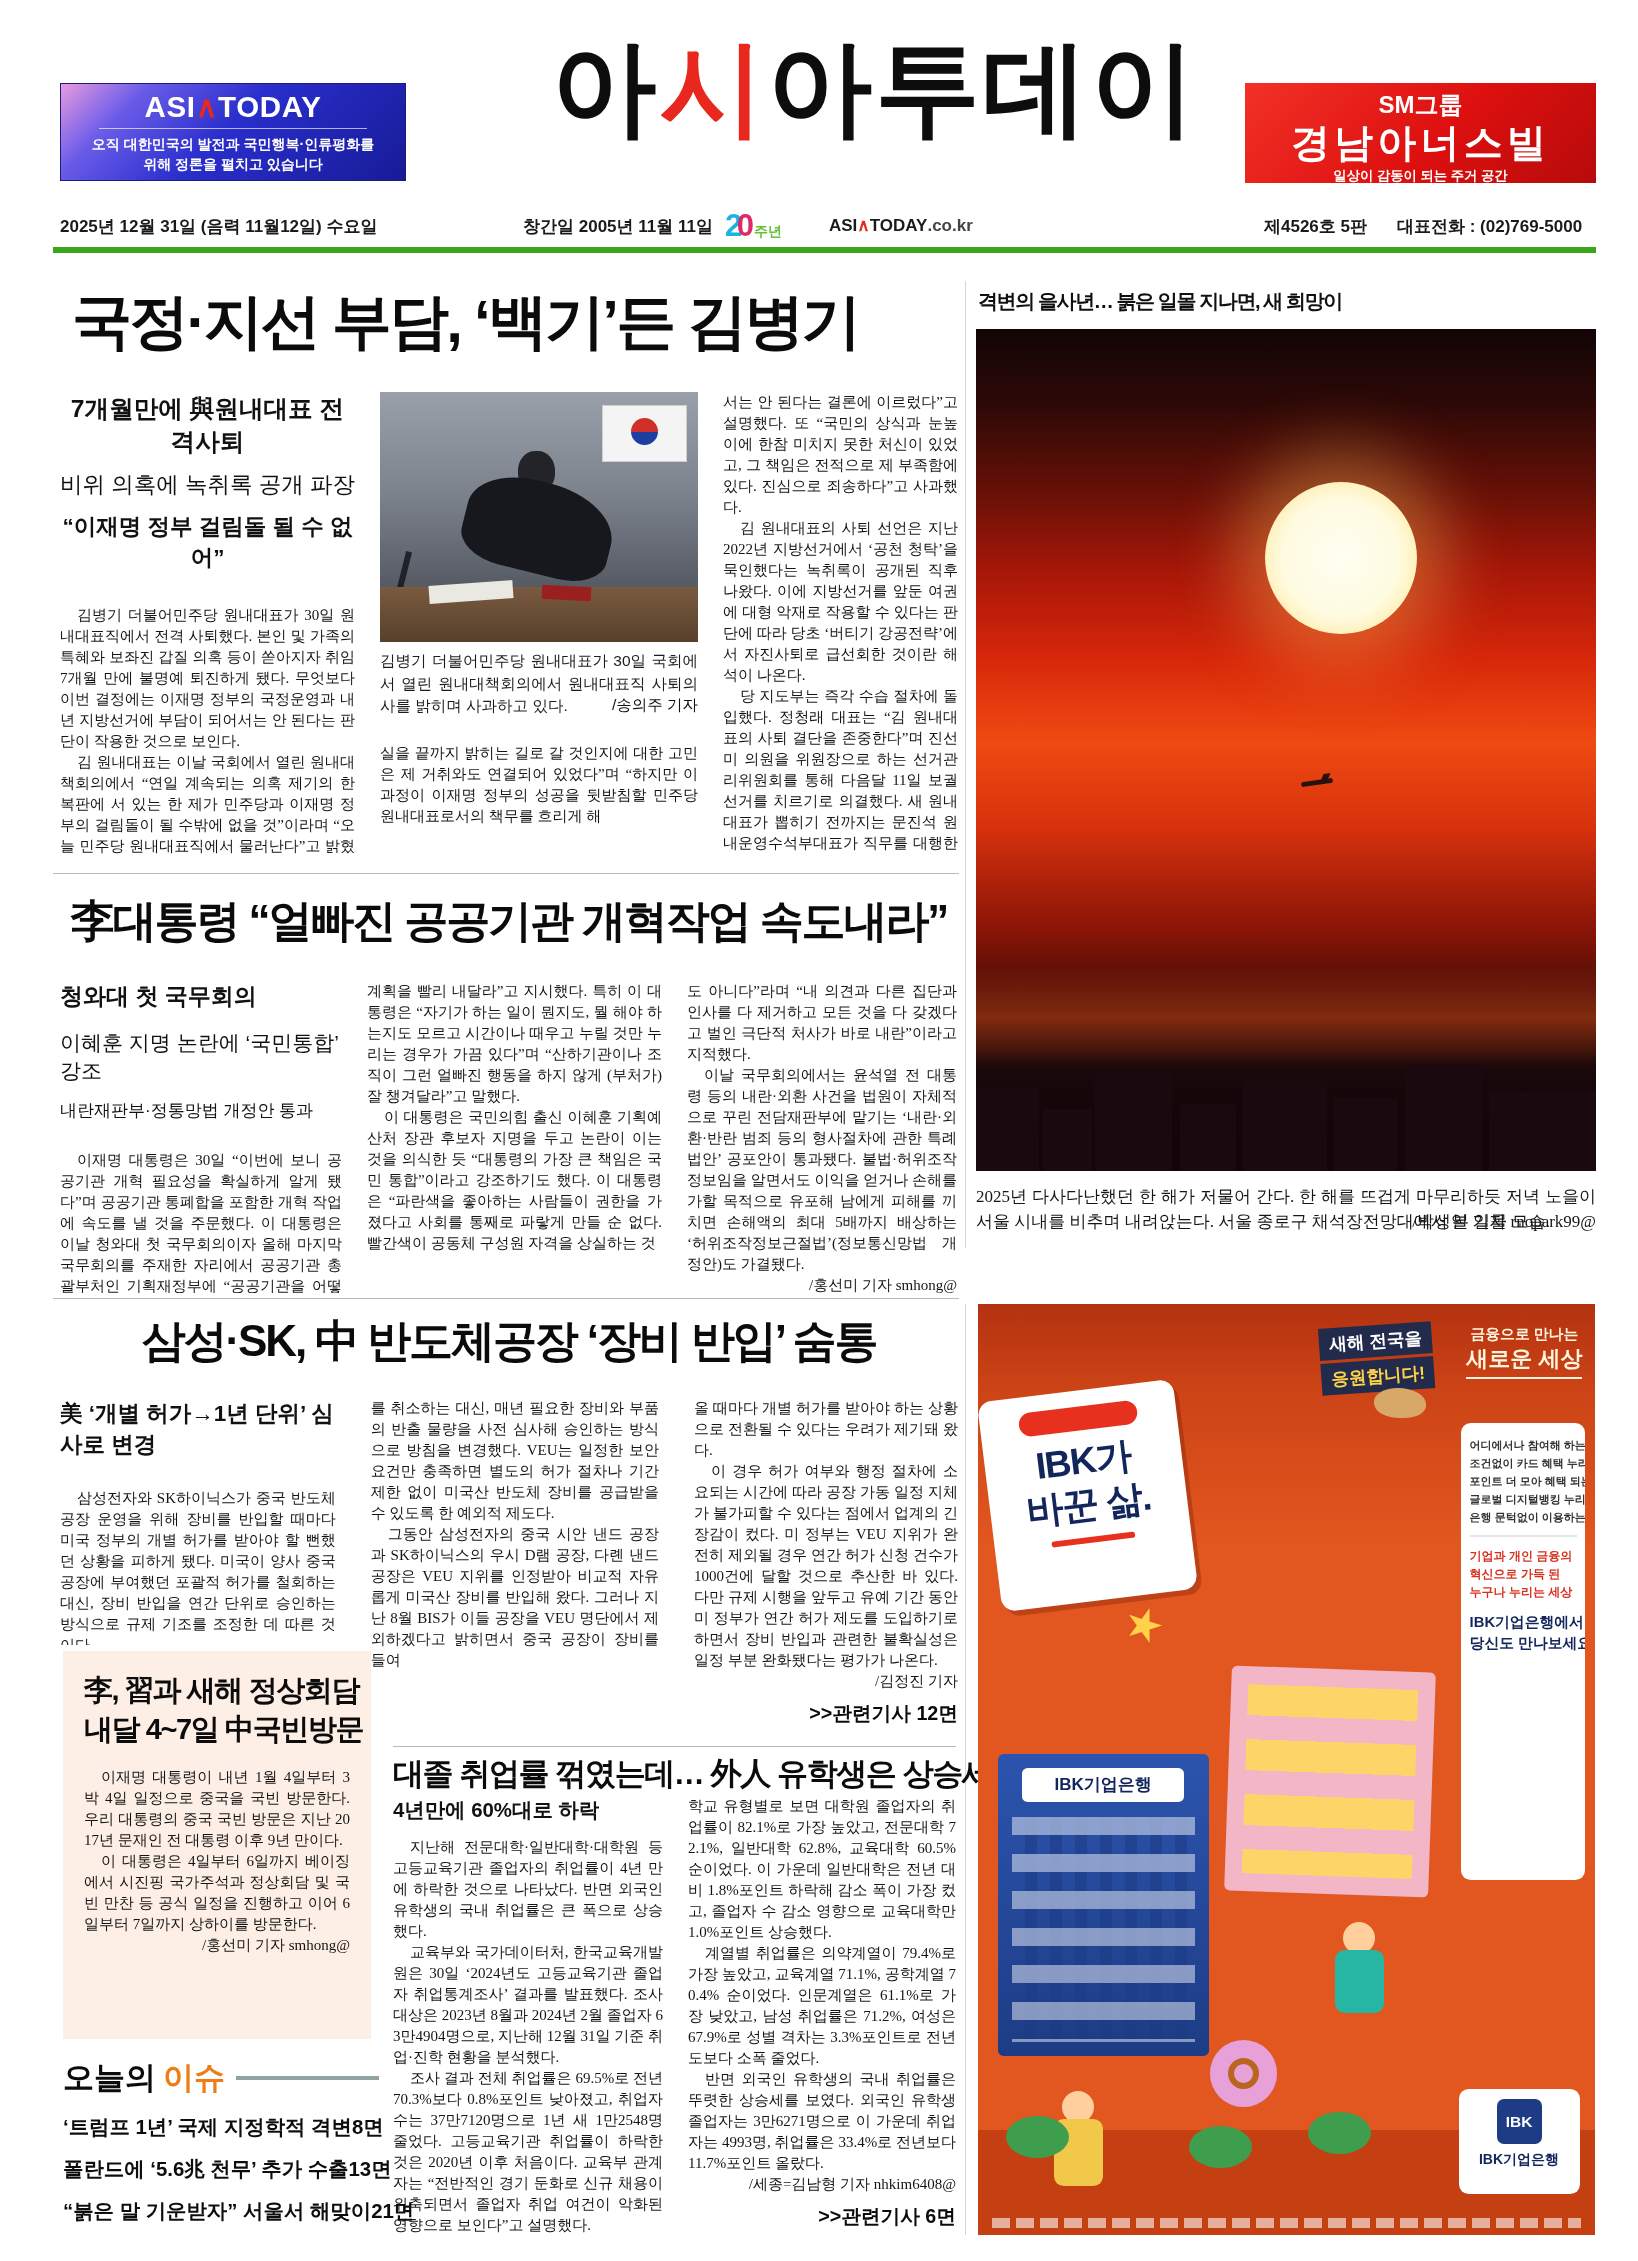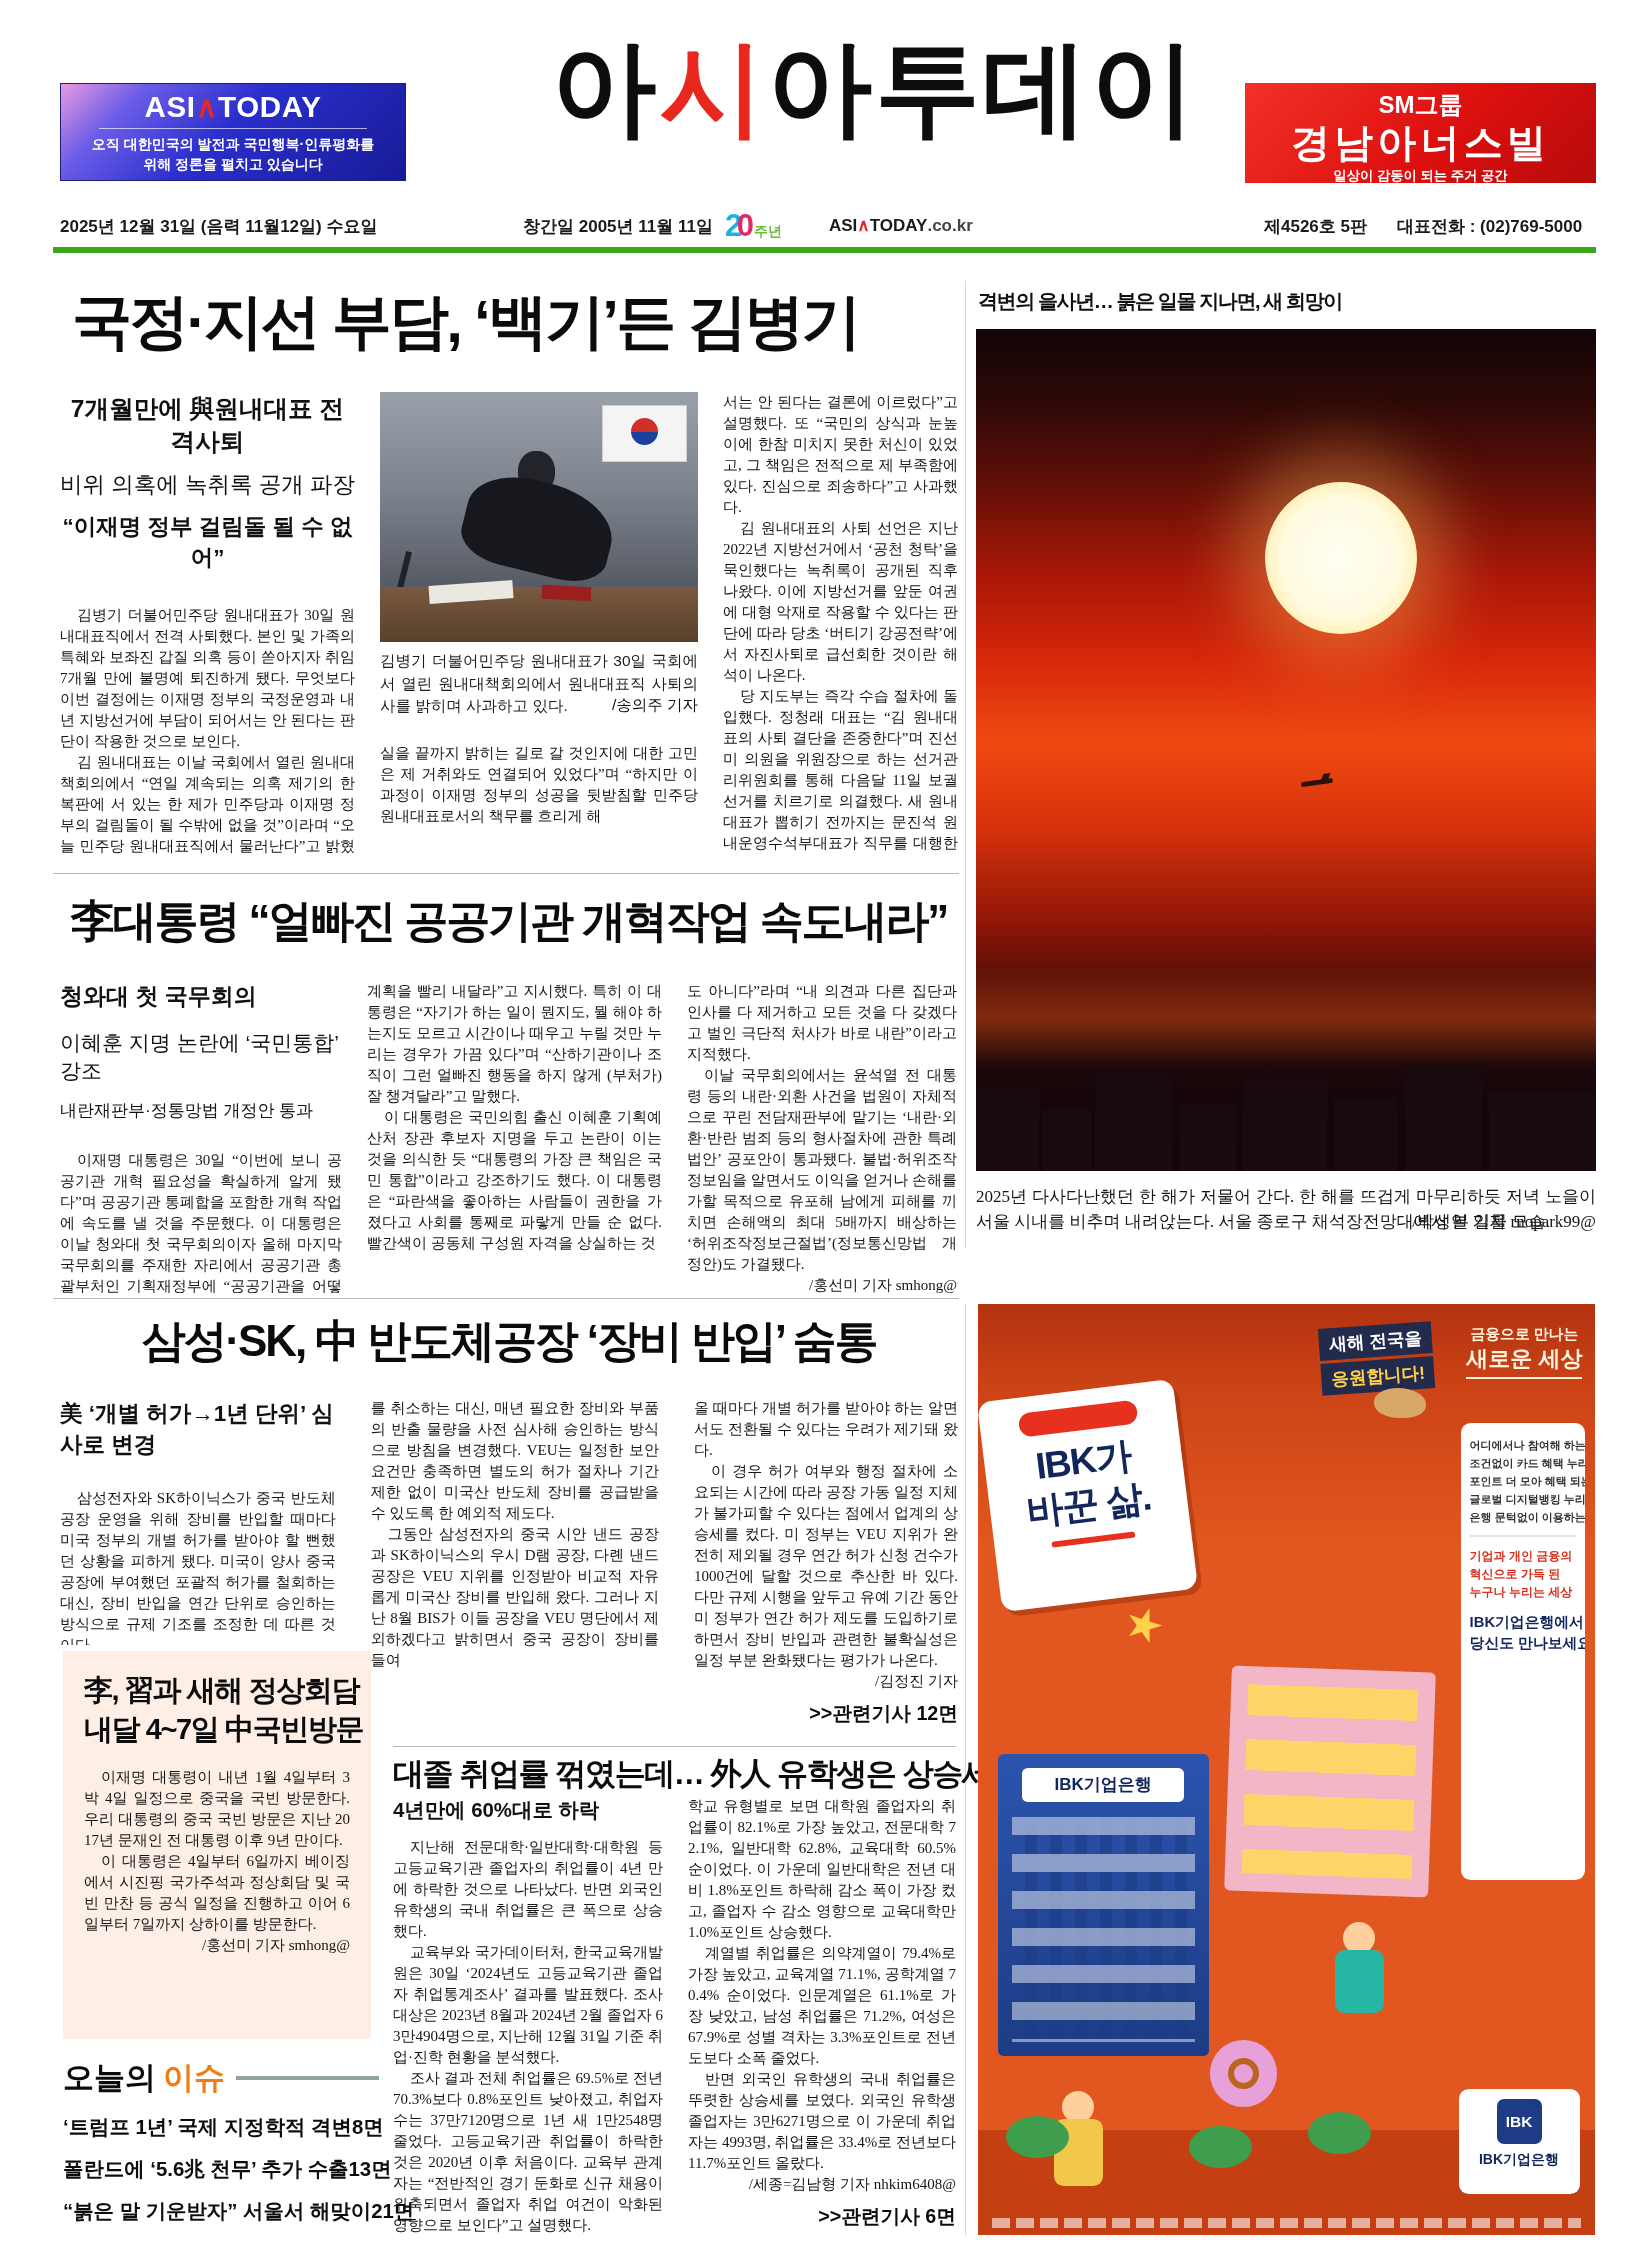--- a/index.html
+++ b/index.html
@@ -319,22 +319,22 @@
       <div id="a3-body1">
         <p class="body">삼성전자와 SK하이닉스가 중국 반도체 공장 운영을 위해 장비를 반입할 때마다 미국 정부의 개별 허가를 받아야 할 뻔했던 상황을 피하게 됐다. 미국이 양사 중국 공장에 부여했던 포괄적 허가를 철회하는 대신, 장비 반입을 연간 단위로 승인하는 방식으로 규제 기조를 조정한 데 따른 것이다.</p>
 
       </div>
     </div>
     <div id="a3c2" class="col">
       <p class="body cont">를 취소하는 대신, 매년 필요한 장비와 부품의 반출 물량을 사전 심사해 승인하는 방식으로 방침을 변경했다. VEU는 일정한 보안 요건만 충족하면 별도의 허가 절차나 기간 제한 없이 미국산 반도체 장비를 공급받을 수 있도록 한 예외적 제도다.</p>
       <p class="body">그동안 삼성전자의 중국 시안 낸드 공장과 SK하이닉스의 우시 D램 공장, 다롄 낸드 공장은 VEU 지위를 인정받아 비교적 자유롭게 미국산 장비를 반입해 왔다. 그러나 지난 8월 BIS가 이들 공장을 VEU 명단에서 제외하겠다고 밝히면서 중국 공장이 장비를 들여</p>
     </div>
     <div id="a3c3" class="col">
-      <p class="body cont">올 때마다 개별 허가를 받아야 하는 알면서도 전환될 수 있다는 우려가 제기돼 왔다.</p>
-      <p class="body">이 경우 허가 여부와 행정 절차에 소요되는 시간에 따라 공장 가동 일정 지체가 불가피할 수 있다는 점에서 업계의 상승세를 컸다. 미 정부는 VEU 지위가 완전히 제외될 경우 연간 허가 신청 건수가 1000건에 달할 것으로 추산한 바 있다. 다만 규제 시행을 앞두고 유예 기간 동안 미 정부가 연간 허가 제도를 도입하기로 하면서 장비 반입과 관련한 불확실성은 일정 부분 완화됐다는 평가가 나온다.</p>
+      <p class="body cont">올 때마다 개별 허가를 받아야 하는 상황으로 전환될 수 있다는 우려가 제기돼 왔다.</p>
+      <p class="body">이 경우 허가 여부와 행정 절차에 소요되는 시간에 따라 공장 가동 일정 지체가 불가피할 수 있다는 점에서 업계의 긴장감이 컸다. 미 정부는 VEU 지위가 완전히 제외될 경우 연간 허가 신청 건수가 1000건에 달할 것으로 추산한 바 있다. 다만 규제 시행을 앞두고 유예 기간 동안 미 정부가 연간 허가 제도를 도입하기로 하면서 장비 반입과 관련한 불확실성은 일정 부분 완화됐다는 평가가 나온다.</p>
       <div class="credit">/김정진 기자</div>
       <div class="related">&gt;&gt;관련기사 12면</div>
     </div>
   </div>
 
   <div id="box-summit" class="abs">
     <div class="box-h">李, 習과 새해 정상회담</div>
     <div class="box-h">내달 4~7일 中국빈방문</div>
     <div id="box-body">
       <p class="body">이재명 대통령이 내년 1월 4일부터 3박 4일 일정으로 중국을 국빈 방문한다. 우리 대통령의 중국 국빈 방문은 지난 2017년 문재인 전 대통령 이후 9년 만이다.</p>

